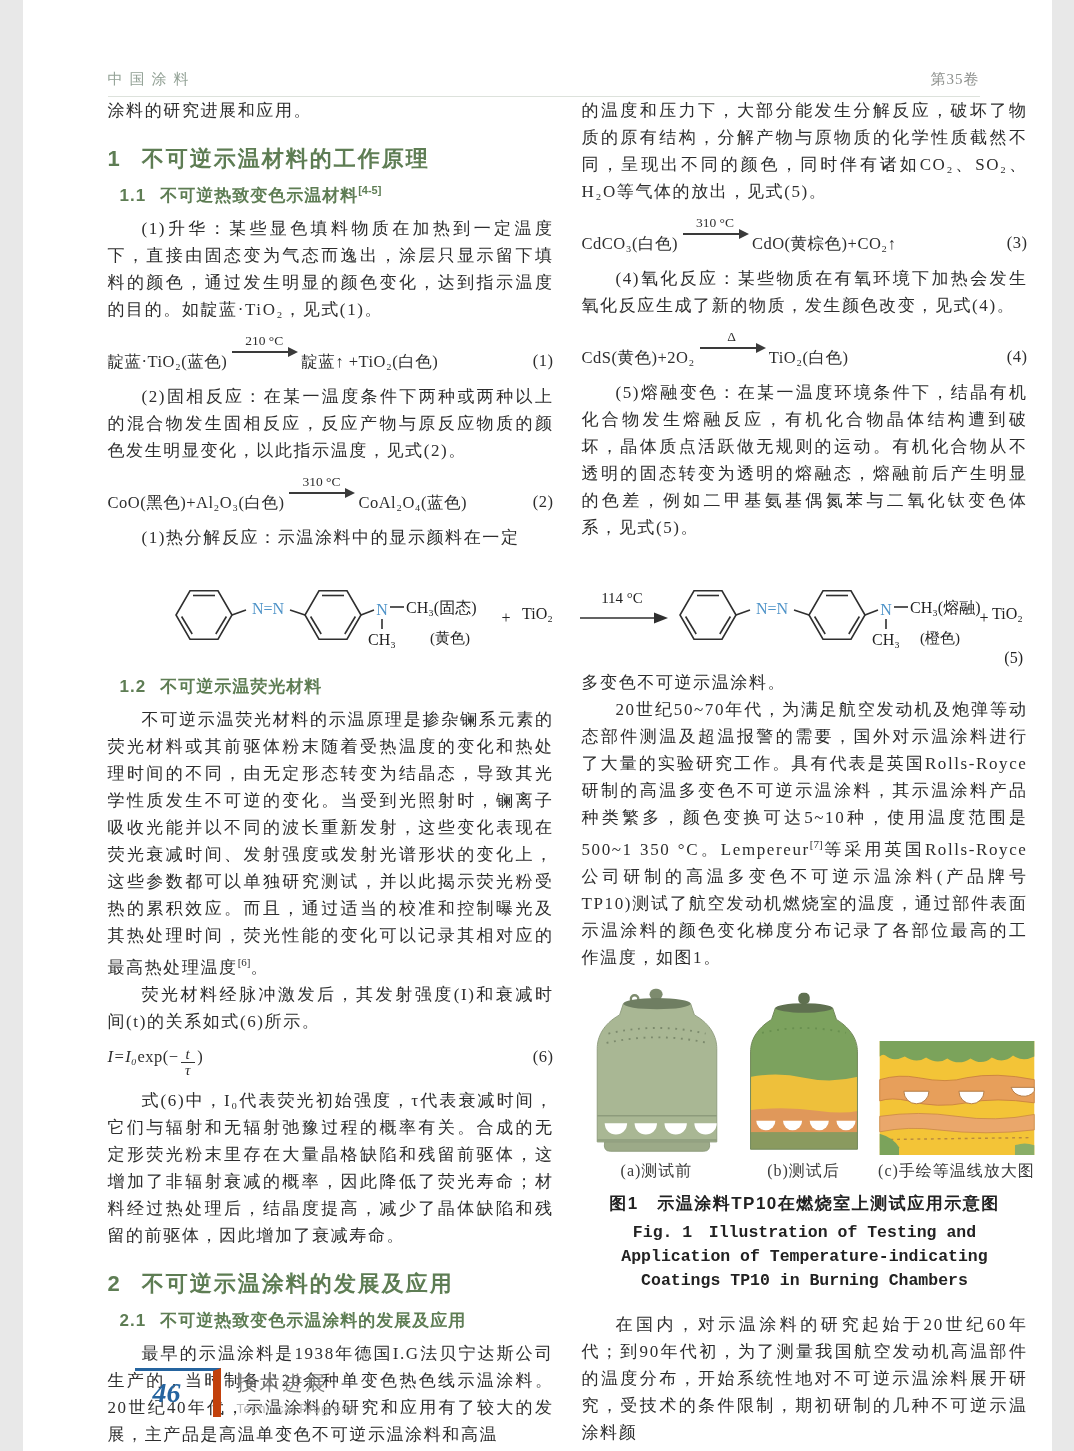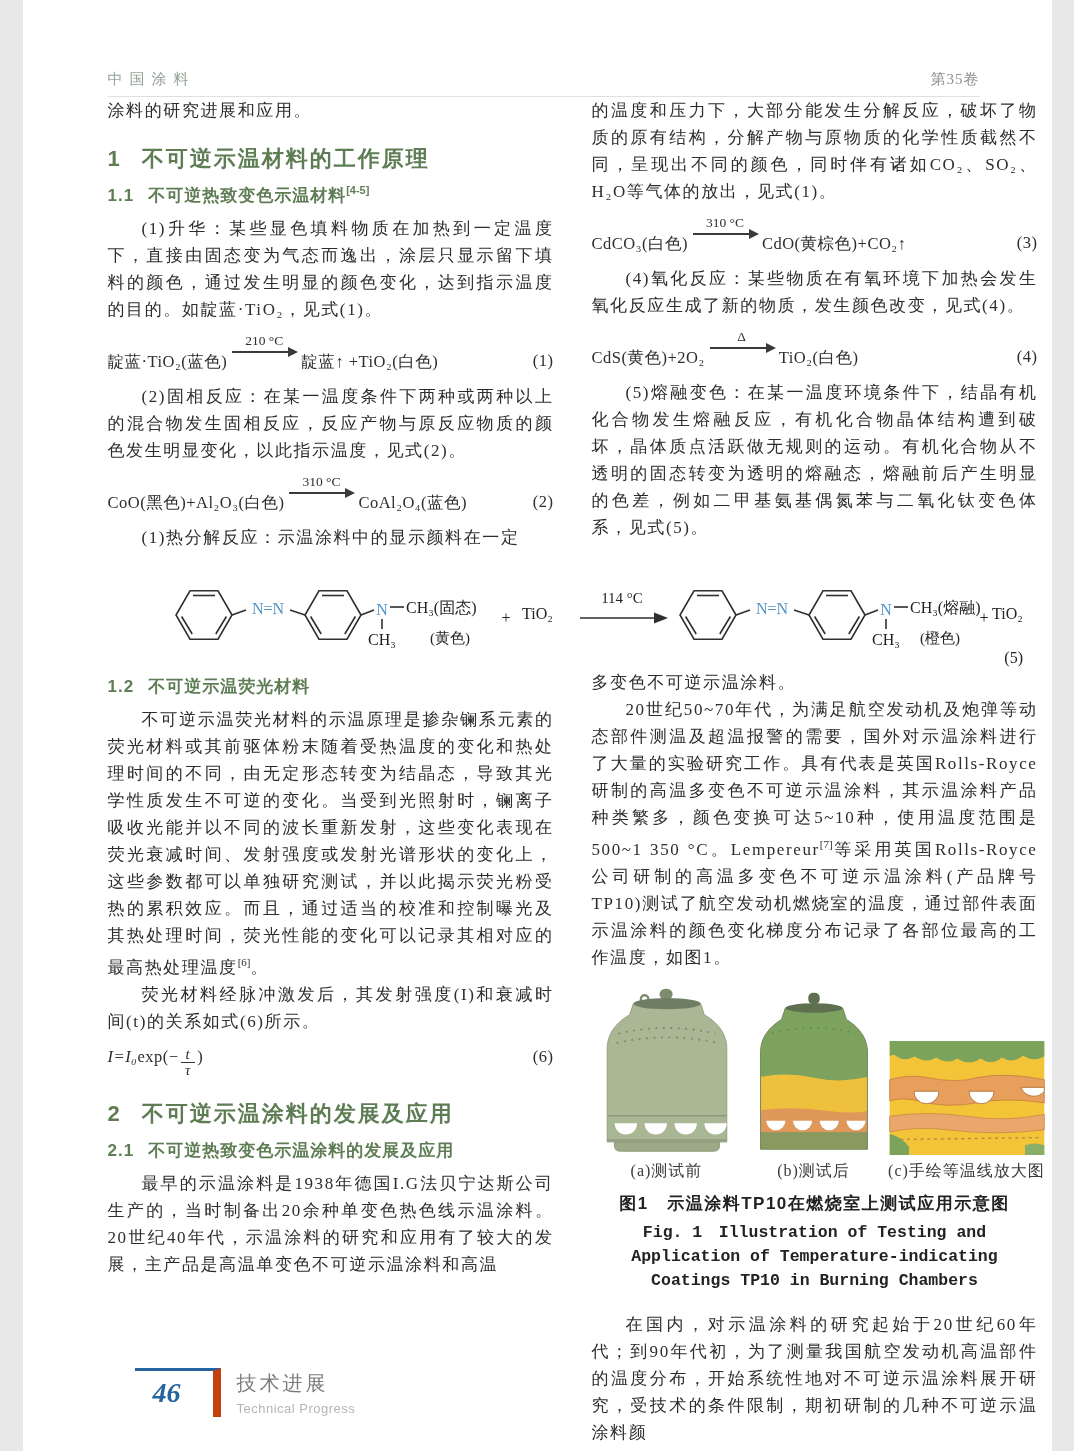--- a/index.html
+++ b/index.html
@@ -4,33 +4,33 @@
 <style>
   html,body{margin:0;padding:0;background:#e8e8e8;}
   .page{position:relative;width:1029px;height:1451px;background:#ffffff;margin:0 auto;
         font-family:"Liberation Serif",serif;color:#2d2d2d;overflow:hidden;}
   .content{padding:0 72px 0 85px;}
   .header{display:flex;justify-content:space-between;padding-top:70px;font-size:15px;}
   .journal-name{color:#93a296;letter-spacing:7px;}
   .volume{color:#8c8f8c;letter-spacing:1px;}
   .rule{border-bottom:1px solid #dde2dc;margin-top:7px;}
 
-  .cols{display:flex;gap:38px;}
+  .cols{display:flex;gap:28px;}
   .col{width:446px;flex:0 0 446px;}
 
   p.body{font-size:17px;line-height:27px;margin:0;text-align:justify;letter-spacing:1.6px;}
   p.indent{text-indent:2em;}
   .first-line{margin-top:22px;}
   sup.ref{font-size:11px;letter-spacing:0;}
 
   .sec-h{font-family:"Liberation Sans",sans-serif;font-weight:700;color:#5e7d54;
          font-size:22px;margin:20px 0 10px;letter-spacing:2px;}
   .sec-h .sec-num{margin-right:20px;}
   .sub-h{font-family:"Liberation Sans",sans-serif;font-weight:700;color:#5e7d54;
-         font-size:17px;margin:6px 0 8px;letter-spacing:1px;}
+         font-size:17px;margin:6px 12px 8px;letter-spacing:1px;}
   .sub-h .sec-num{margin-right:14px;}
 
   .equation{display:flex;align-items:flex-start;font-size:16.5px;margin:16px 0 10px;
             padding-top:12px;letter-spacing:0.5px;white-space:nowrap;}
   .eq-num{margin-left:auto;}
   .rxn{position:relative;margin:0 5px;}
   .rxn .cond{position:absolute;left:50%;top:-18px;transform:translateX(-50%);
              font-size:13.5px;letter-spacing:0;}
   .rxn .shaft{display:block;width:64px;height:2px;background:#3a3a3a;position:relative;}
   .rxn .shaft::after{content:"";position:absolute;right:-2px;top:-4.5px;width:0;height:0;
@@ -111,21 +111,21 @@
               <span class="shaft"></span>
             </span>
           <span>CoAl₂O₄(蓝色)</span>
           <span class="eq-num">(2)</span>
         </div>
 
         <p class="body indent">(1)热分解反应：示温涂料中的显示颜料在一定</p>
       </div>
 
       <div class="col">
-        <p class="body first-line">的温度和压力下，大部分能发生分解反应，破坏了物质的原有结构，分解产物与原物质的化学性质截然不同，呈现出不同的颜色，同时伴有诸如CO₂、SO₂、H₂O等气体的放出，见式(1)。</p>
+        <p class="body first-line">的温度和压力下，大部分能发生分解反应，破坏了物质的原有结构，分解产物与原物质的化学性质截然不同，呈现出不同的颜色，同时伴有诸如CO₂、SO₂、H₂O等气体的放出，见式(5)。</p>
 
         <div class="equation">
           <span>CdCO₃(白色)</span>
           <span class="rxn">
               <span class="cond">310 °C</span>
               <span class="shaft"></span>
             </span>
           <span>CdO(黄棕色)+CO₂↑</span>
           <span class="eq-num">(3)</span>
         </div>
@@ -209,20 +209,21 @@
             <span>exp(</span>
             <span>−</span>
             <span class="frac">
               <span class="ft">t</span>
               <span>τ</span>
             </span>
             <span>)</span>
           <span class="eq-num">(6)</span>
         </div>
 
+        <p class="body indent">式(6)中，I₀代表荧光初始强度，τ代表衰减时间，它们与辐射和无辐射弛豫过程的概率有关。合成的无定形荧光粉末里存在大量晶格缺陷和残留前驱体，这增加了非辐射衰减的概率，因此降低了荧光寿命；材料经过热处理后，结晶度提高，减少了晶体缺陷和残留的前驱体，因此增加了衰减寿命。</p>
 
         <div class="sec-h">
           <span class="sec-num">2</span><span>不可逆示温涂料的发展及应用</span>
         </div>
         <div class="sub-h">
           <span class="sec-num">2.1</span><span>不可逆热致变色示温涂料的发展及应用</span>
         </div>
 
         <p class="body indent">最早的示温涂料是1938年德国I.G法贝宁达斯公司生产的，当时制备出20余种单变色热色线示温涂料。20世纪40年代，示温涂料的研究和应用有了较大的发展，主产品是高温单变色不可逆示温涂料和高温</p>
       </div>

